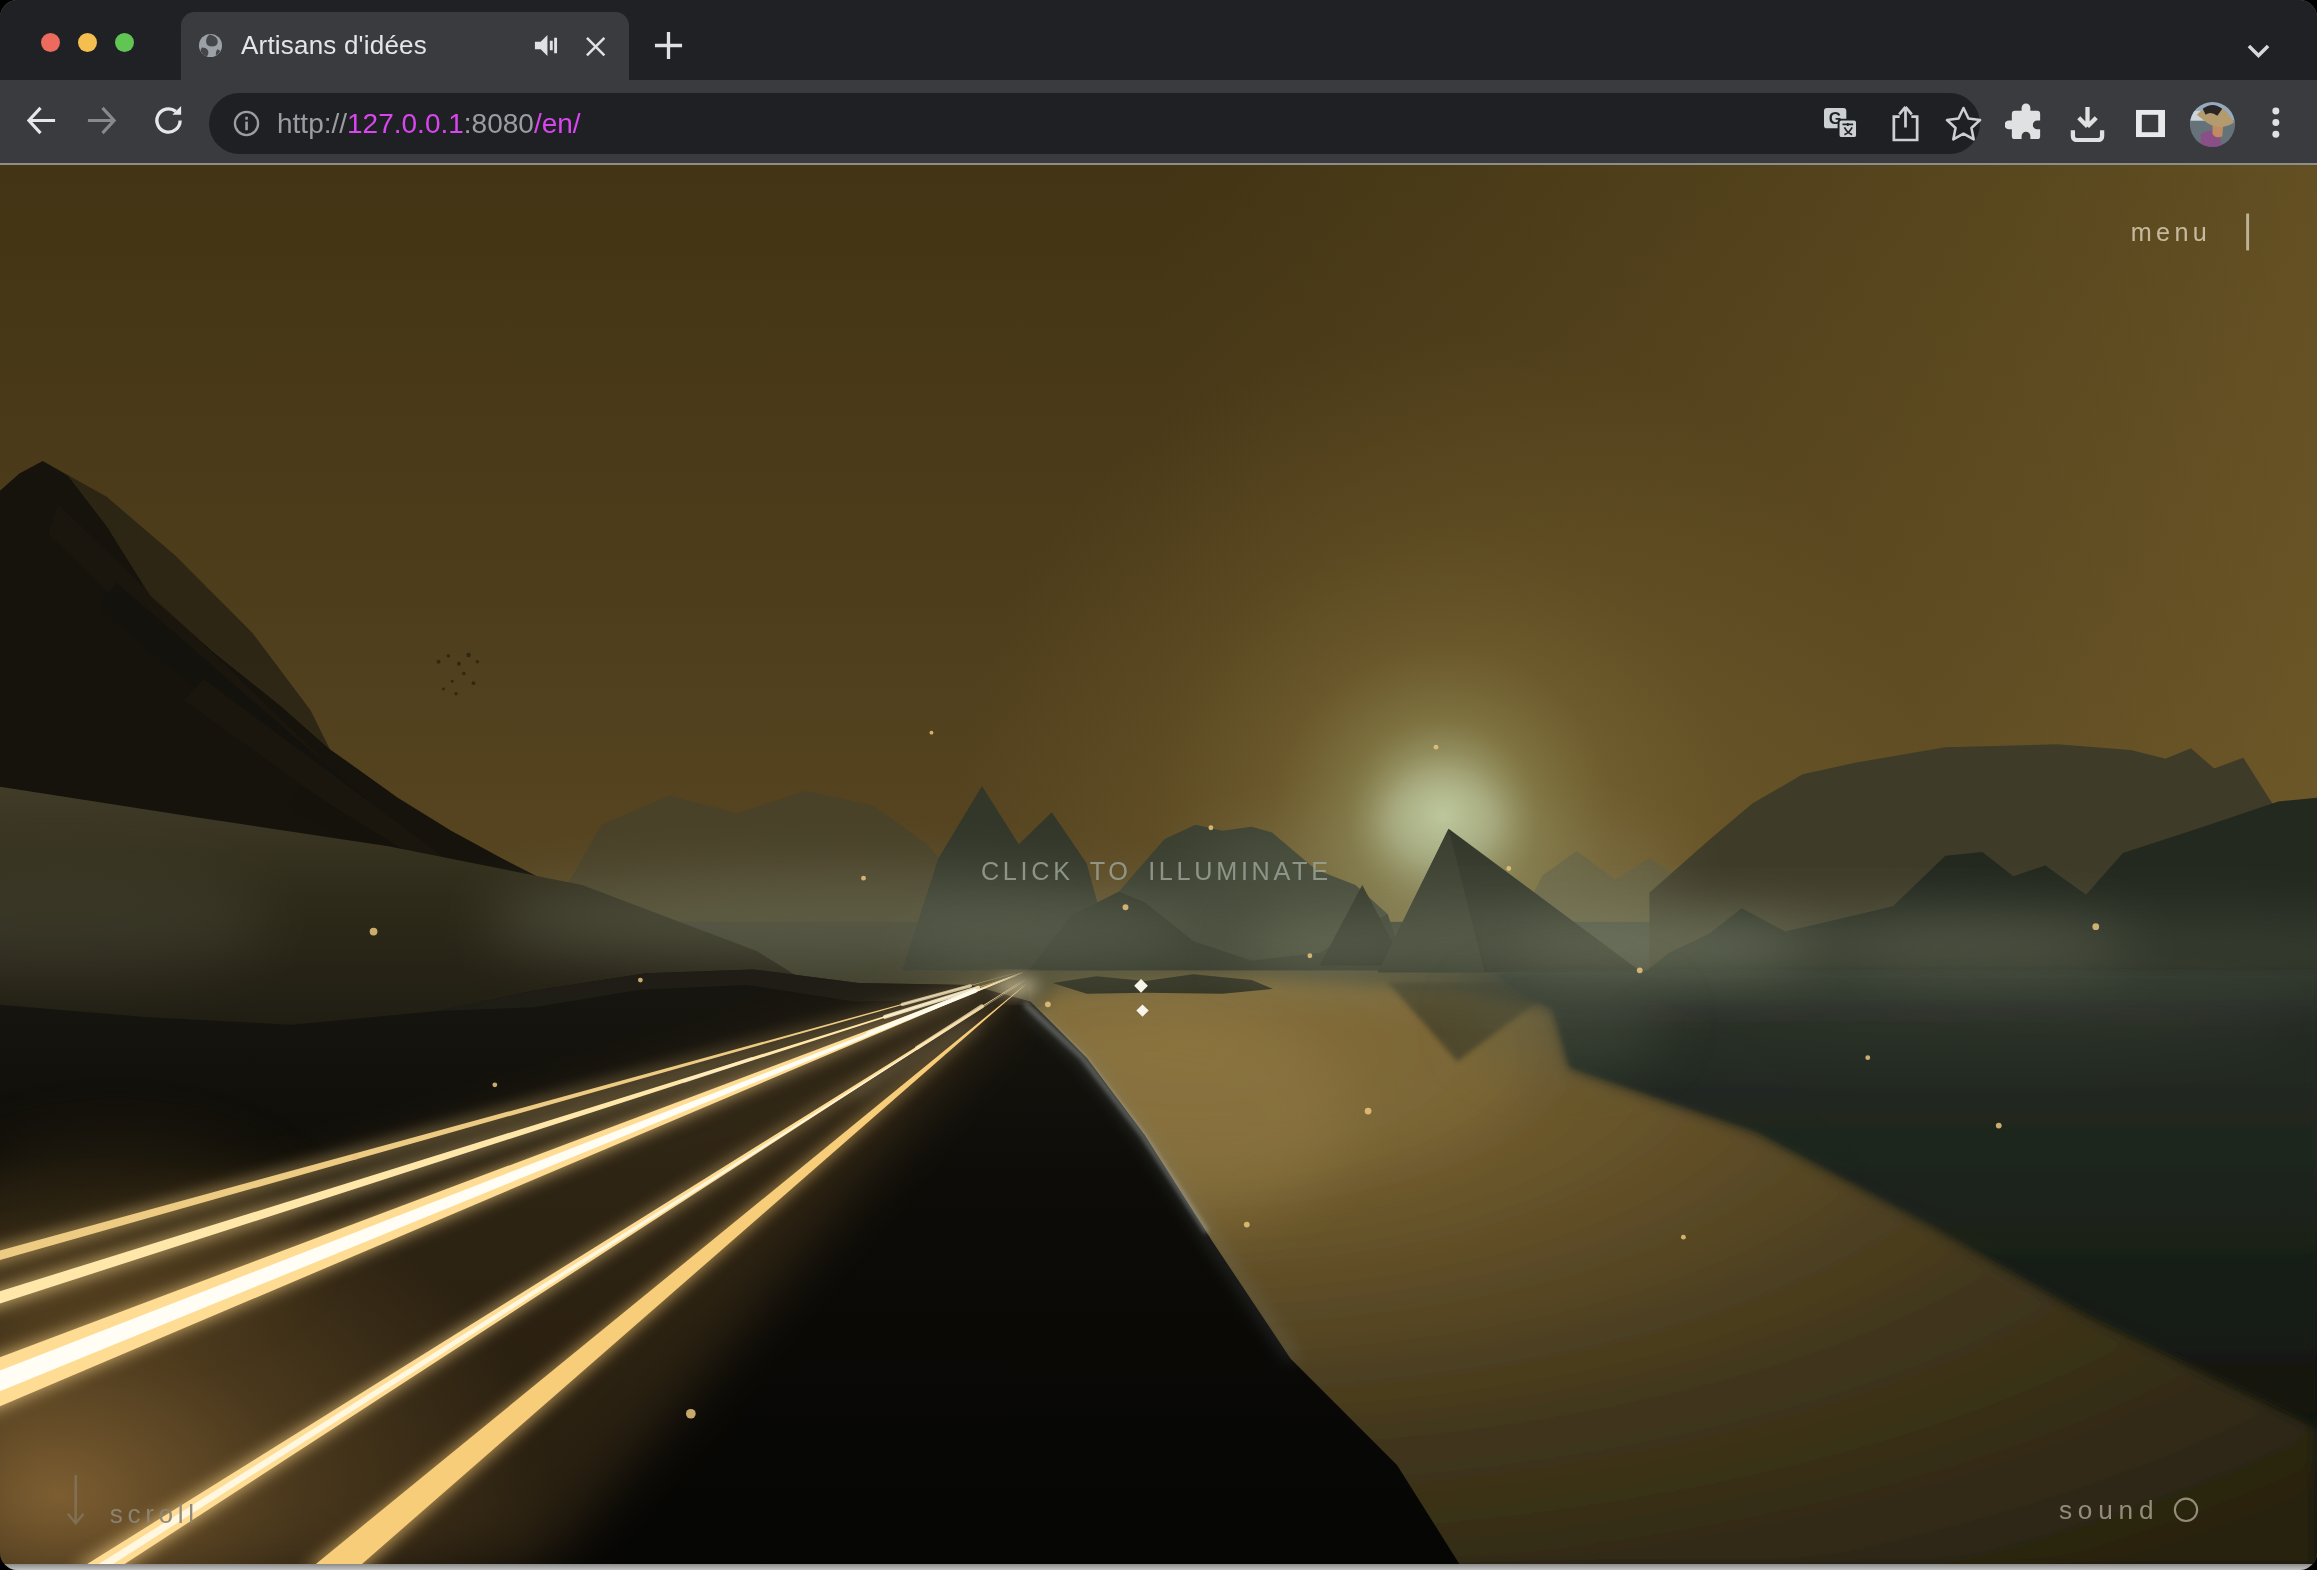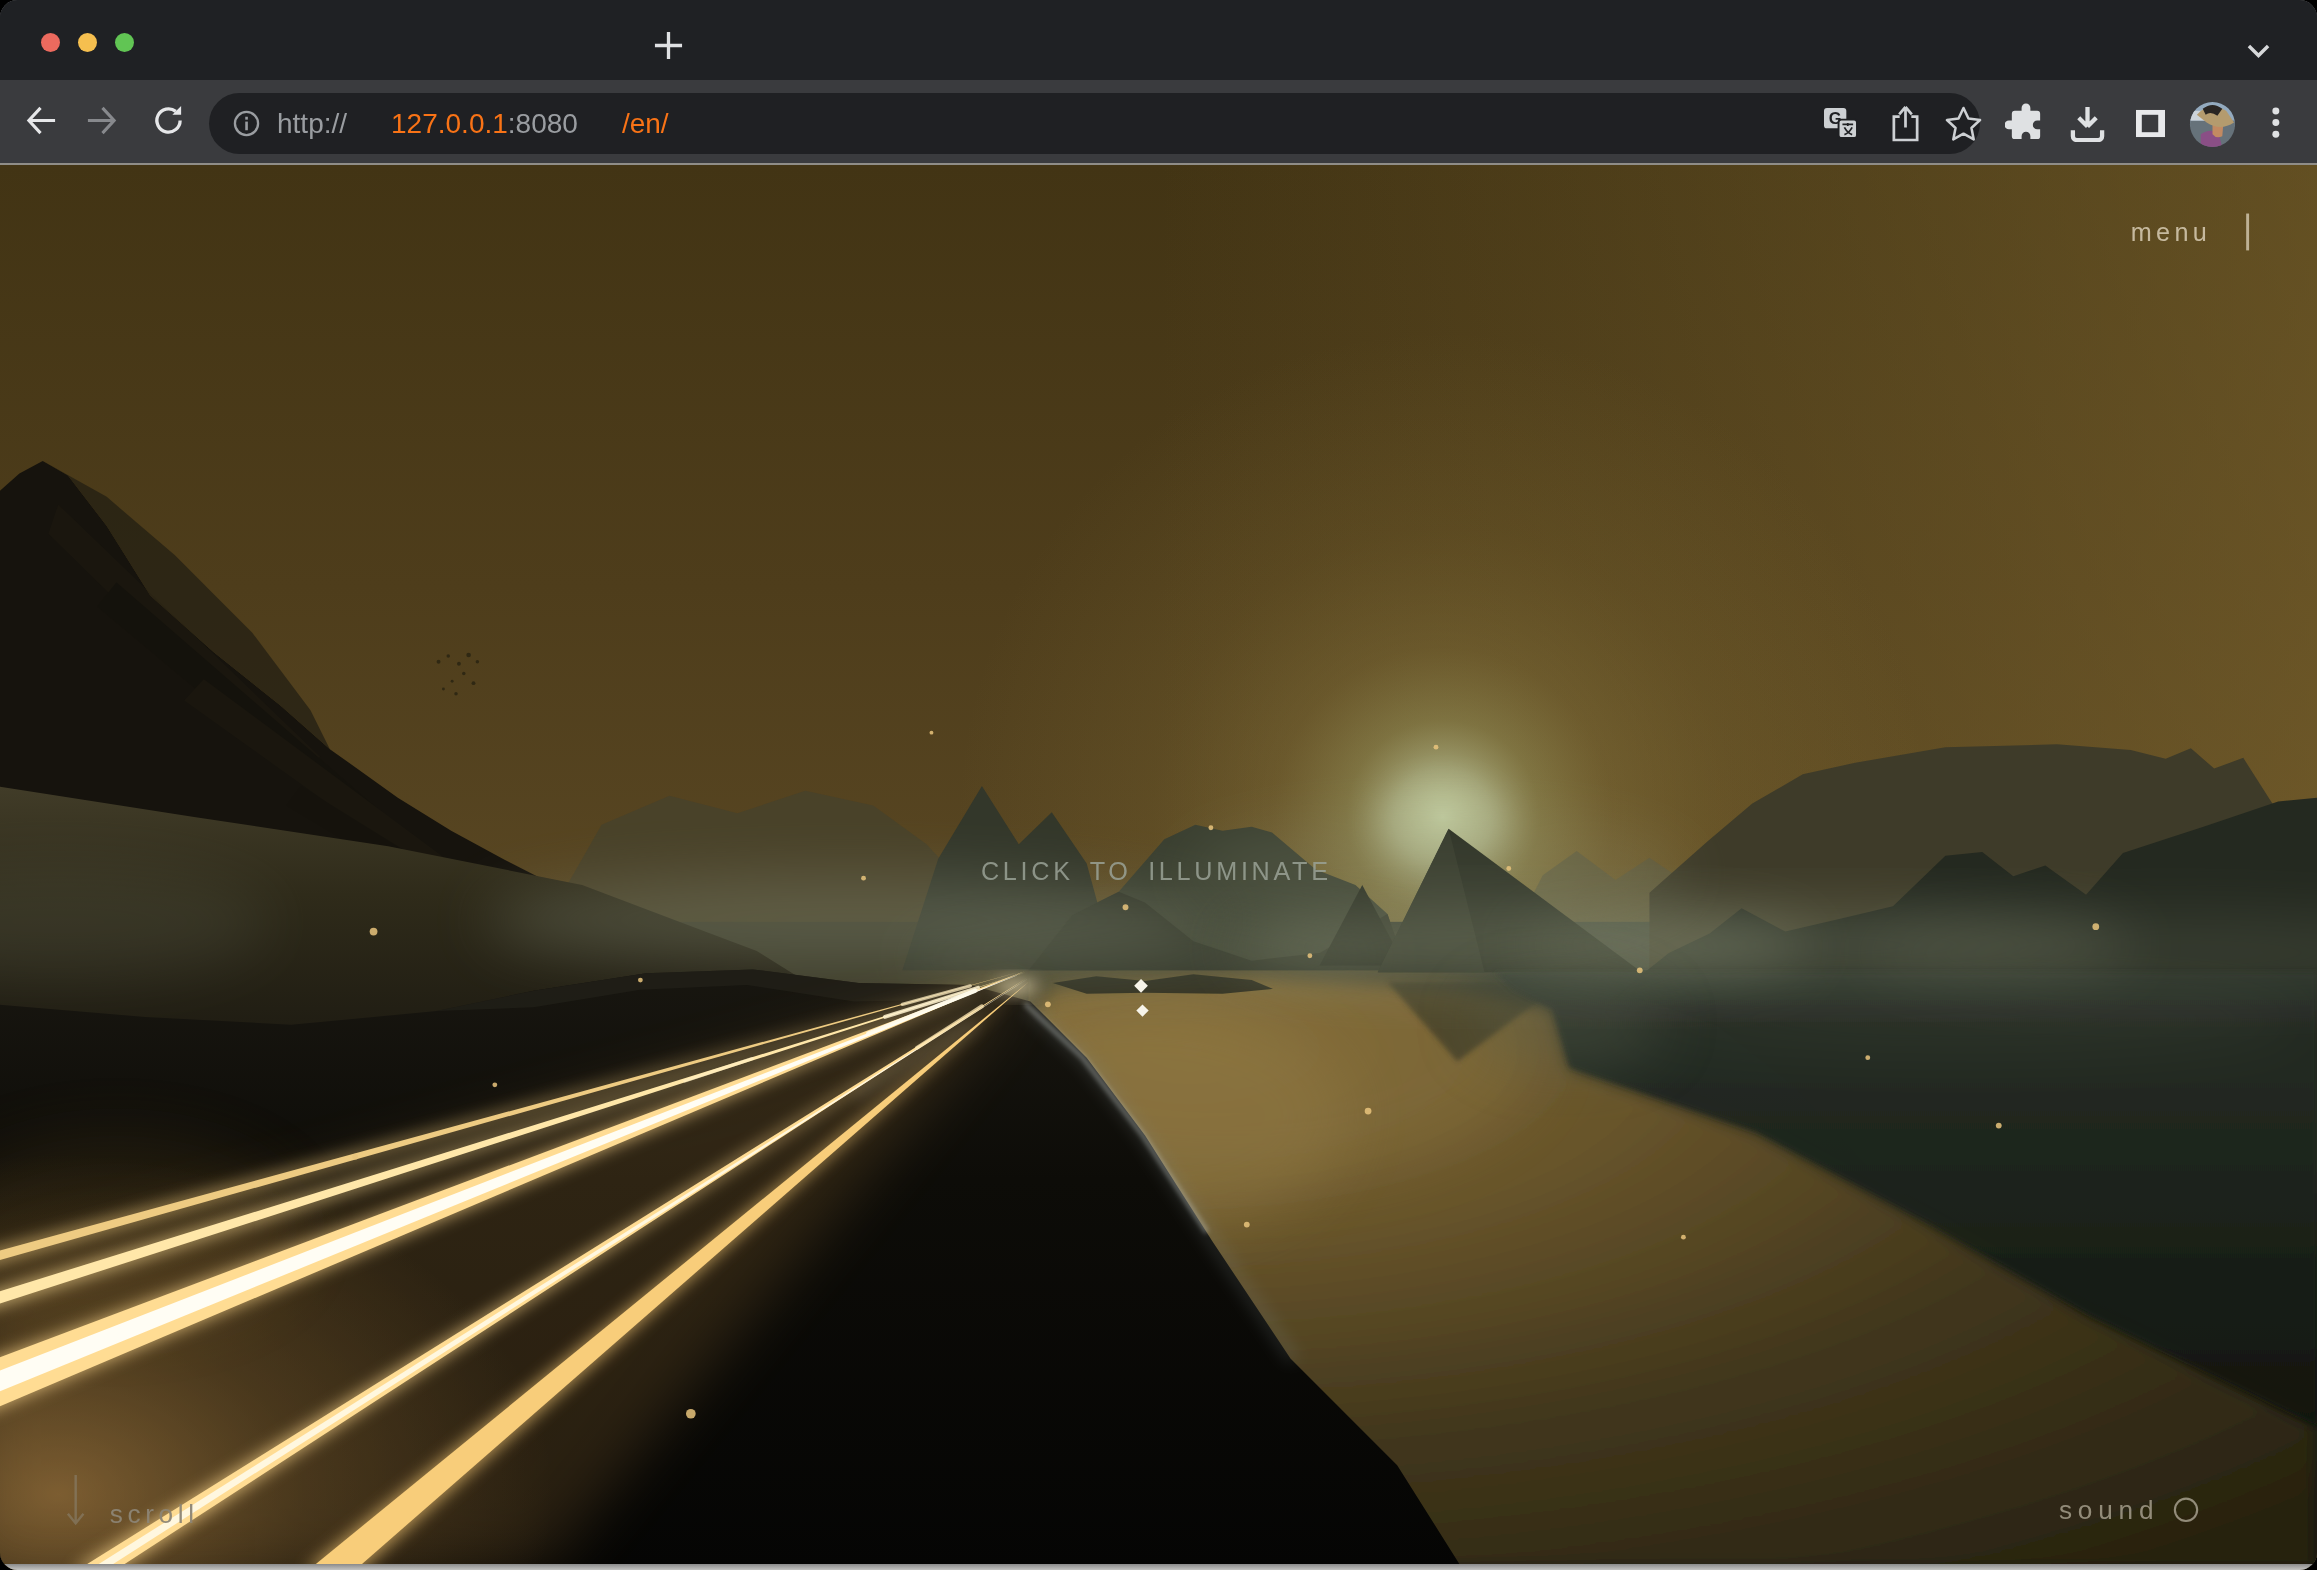--- a/index.html
+++ b/index.html
@@ -6,32 +6,48 @@
   body{width:2317px;height:1570px;overflow:hidden;font-family:"Liberation Sans",sans-serif;}
   .win{position:absolute;left:0;top:0;width:2317px;height:1570px;border-radius:17.5px;overflow:hidden;background:#1f2124;box-shadow:inset 0 1px 0 rgba(150,150,150,0.7);}
   .tabstrip{position:absolute;left:0;top:0;width:2317px;height:80px;background:#1f2124;}
   .tl{position:absolute;top:33px;width:19.4px;height:19.4px;border-radius:50%;}
   .tab{position:absolute;left:181px;top:11.6px;width:448px;height:68px;background:#3a3b3e;border-radius:13.6px 13.6px 0 0;}
   .tabtitle{position:absolute;left:60px;top:18.4px;font-size:26px;color:#e3e5e8;letter-spacing:0.2px;}
   .toolbar{position:absolute;left:0;top:80px;width:2317px;height:83px;background:#3a3b3e;}
   .sep{position:absolute;left:0;top:163px;width:2317px;height:1.9px;background:#8f8d88;}
   .pill{position:absolute;left:209px;top:12.6px;width:1771px;height:61px;border-radius:31px;background:#1f2023;}
   .url{position:absolute;left:68px;top:15.5px;font-size:28px;color:#9a9da1;white-space:pre;}
-  .url b{color:#f97316;font-weight:normal;margin-left:44px;}
+  .url b{color:#d946ef;font-weight:normal;}
   .content{position:absolute;left:0;top:165px;width:2317px;height:1074px;background:#57451f;}
   .icon{position:absolute;}
 .bottombar{position:absolute;left:0;top:1564px;width:2317px;height:5.8px;background:linear-gradient(#8a8a8a,#c4c4c2);}
 </style>
 </head>
 <body>
 <div class="win">
   <div class="tabstrip">
     <div class="tl" style="left:41px;background:#ec6a5e;"></div>
     <div class="tl" style="left:78px;background:#f5bf4f;"></div>
     <div class="tl" style="left:115px;background:#61c554;"></div>
+    <div class="tab">
+      <svg class="icon" style="left:16.5px;top:21.3px" width="25" height="25" viewBox="0 0 26 26">
+        <circle cx="13" cy="13" r="12" fill="#9ca1a7"></circle>
+        <path d="M12 1.5 q8 1.5 8.5 7 q0.5 5 -5.5 5.5 q-6 0 -6.5 -4.5 q-0.5 -5 3.5 -8 z" fill="#45464a"></path>
+        <path d="M4 15 q5 0 6.5 3.5 q1 3.5 -1.5 6 q-4 -1.5 -6 -5 q-0.5 -2.5 1 -4.5 z" fill="#45464a"></path>
+        <path d="M20 17 q2.5 0.5 3 2 q-1.5 3 -4.5 4.5 q-0.5 -3.5 1.5 -6.5 z" fill="#45464a"></path>
+      </svg>
+      <span class="tabtitle">Artisans d'idées</span>
+      <svg class="icon" style="left:351px;top:21.3px" width="27" height="25" viewBox="0 0 28 26">
+        <path d="M3 9 h6 l7-7 v22 l-7-7 h-6 z" fill="#dfe1e3"></path>
+        <path d="M20 8 v10 M24.5 5 v16" stroke="#dfe1e3" stroke-width="3" fill="none"></path>
+      </svg>
+      <svg class="icon" style="left:404px;top:24px" width="21.3" height="21.3" viewBox="0 0 22 22">
+        <path d="M2 2 L20 20 M20 2 L2 20" stroke="#dfe1e3" stroke-width="2.6"></path>
+      </svg>
+    </div>
     <svg class="icon" style="left:653px;top:30px" width="31" height="31" viewBox="0 0 32 32">
       <path d="M16 2 v28 M2 16 h28" stroke="#dfe1e3" stroke-width="3.4"></path>
     </svg>
     <svg class="icon" style="left:2247px;top:43px" width="23" height="15.5" viewBox="0 0 24 16">
       <path d="M2 3 L12 13 L22 3" stroke="#d6d8da" stroke-width="3.6" fill="none"></path>
     </svg>
   </div>
   <div class="toolbar">
     <svg class="icon" style="left:25px;top:24px" width="33" height="33" viewBox="0 0 34 34">
       <path d="M16 4 L4 17 L16 30 M4 17 H31" stroke="#e6e7e9" stroke-width="3.2" fill="none"></path>

